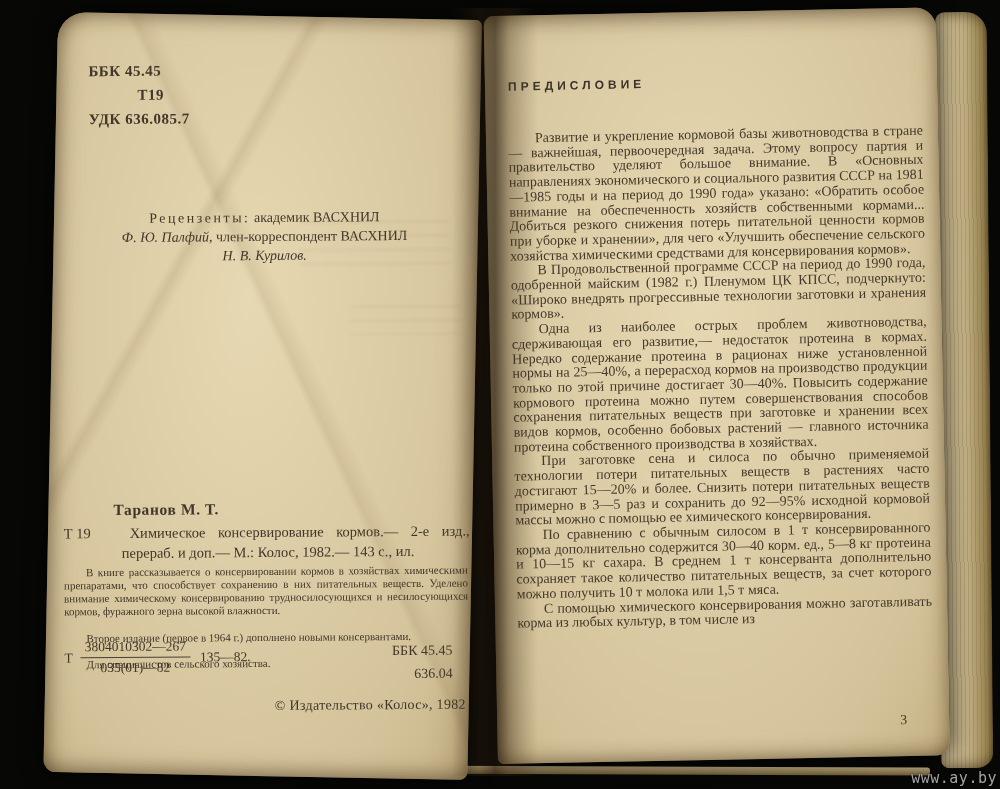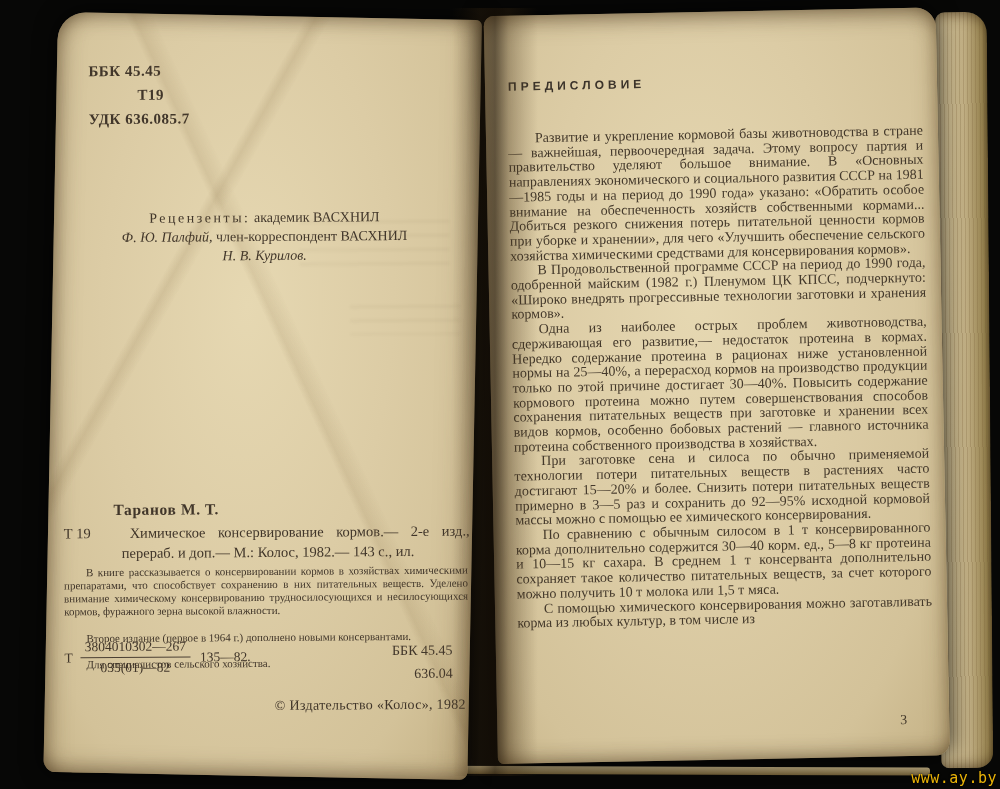--- a/index.html
+++ b/index.html
@@ -75,21 +75,21 @@
     background:
       repeating-linear-gradient(90deg, rgba(120,95,55,.25) 0 1px, transparent 1px 4px),
       linear-gradient(90deg,#cdbd94 0%,#c0ae83 55%,#96824f 90%,#6b5a33 100%);
     box-shadow:inset 0 10px 14px -8px rgba(60,40,15,.7), inset 0 -10px 14px -8px rgba(60,40,15,.7);
   }
   .bottom-edge{position:absolute;left:70px;top:766px;width:860px;height:8px;
     background:linear-gradient(180deg,#b9a87e,#6e5c36);border-radius:3px;transform:rotate(.2deg);}
   .gutter-shadow{position:absolute;left:452px;top:8px;width:86px;height:768px;pointer-events:none;z-index:6;
     background:linear-gradient(90deg, rgba(0,0,0,0) 0%, rgba(60,42,18,.28) 32%, rgba(30,20,8,.55) 50%, rgba(60,42,18,.30) 66%, rgba(0,0,0,0) 100%);}
   .watermark{position:absolute;right:3px;bottom:2px;z-index:8;
-    font-family:"DejaVu Sans Mono",monospace;font-size:15px;color:#eab308;letter-spacing:.5px;
+    font-family:"DejaVu Sans Mono",monospace;font-size:15px;color:#a3a3a3;letter-spacing:.5px;
     text-shadow:0 0 2px rgba(0,0,0,.9);}
 </style>
 </head>
 <body>
 
 <div class="photo">
 
   <div class="fore-edge"></div>
   <div class="bottom-edge"></div>
 

